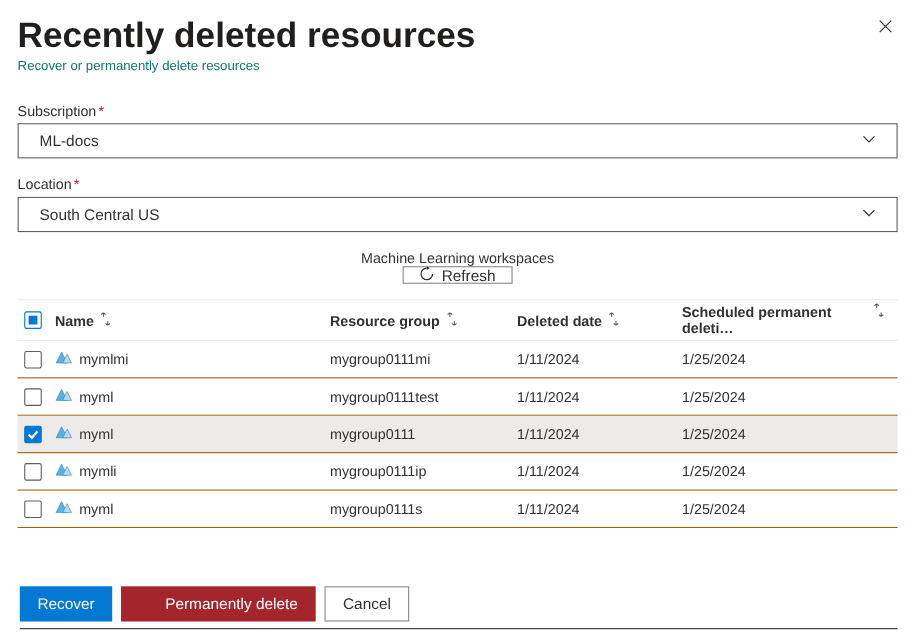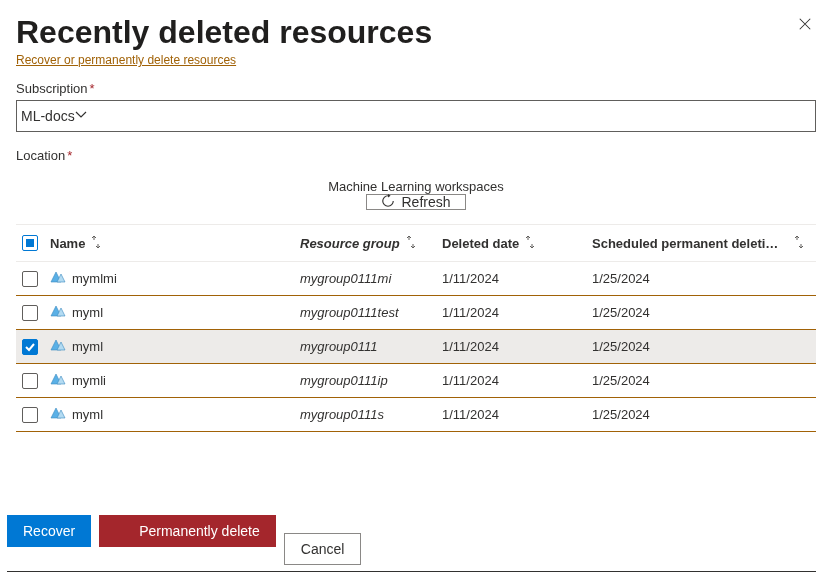--- a/index.html
+++ b/index.html
@@ -23,23 +23,22 @@
     align-items: flex-start;
   }
   .title {
     font-size: 32px;
     font-weight: 600;
     margin: 0;
     color: #201f1e;
   }
   .subtitle {
     font-size: 12px;
-    color: #a16207;
-    margin: 2px 0 14px 0;
-    text-decoration: underline;
+    color: #0f766e;
+    margin: 2px 0 26px 0;
   }
   .close-x {
     font-size: 18px;
     color: #323130;
     cursor: pointer;
     padding: 2px 4px;
     line-height: 1;
   }
   .field {
     margin-bottom: 16px;
@@ -48,21 +47,22 @@
     font-size: 13px;
     color: #323130;
     margin-bottom: 4px;
   }
   .req { color: #a4262c; margin-left: 2px; }
   .select {
     border: 1px solid #605e5c;
     height: 32px;
     display: flex;
     align-items: center;
-    padding: 0 4px;
+    justify-content: space-between;
+    padding: 0 19px;
     font-size: 14px;
     color: #323130;
     cursor: pointer;
     background: #fff;
   }
   .chevron-down svg { width: 12px; height: 12px; }
   .section-row {
     display: flex;
     justify-content: space-between;
     align-items: center;
@@ -107,21 +107,21 @@
   .trow {
     border-bottom: 1px solid #a16207;
     font-size: 13px;
     color: #323130;
   }
   .trow.selected {
     background: #edebe9;
   }
   .col-check { width: 28px; display:flex; align-items:center; }
   .col-name { width: 250px; display: flex; align-items: center; gap: 6px; }
-  .col-rg { width: 142px; font-style: italic; }
+  .col-rg { width: 170px; }
   .col-deleted { width: 150px; }
   .col-sched { flex: 1; display:flex; justify-content: space-between; padding-right: 6px;}
   .th-label { display: inline-flex; align-items: center; gap: 6px; }
   .sort-icon svg { width: 10px; height: 12px; }
   .cbox {
     width: 16px; height: 16px;
     border: 1px solid #605e5c;
     border-radius: 2px;
     display: flex; align-items: center; justify-content: center;
     background: #fff;
@@ -138,38 +138,38 @@
   .cbox.checked {
     background: #0078d4;
     border-color: #0078d4;
   }
   .cbox.checked svg { width: 12px; height: 12px; }
   .ws-icon svg { width: 16px; height: 16px; }
 
   .footer {
     position: absolute;
     bottom: 4px;
-    left: 7px;
+    left: 18px;
     right: 16px;
     display: flex;
     gap: 8px;
     padding: 6px 0;
     border-bottom: 1px solid #323130;
   }
   .btn {
     height: 32px;
     padding: 0 16px;
     font-size: 14px;
     border: none;
     cursor: pointer;
     display: flex; align-items:center;
   }
   .btn.primary { background: #0078d4; color: #fff; }
   .btn.danger { background: #a4262c; color: #fff; padding-left: 40px; }
-  .btn.secondary { background: #fff; color: #323130; border: 1px solid #8a8886; margin-top: 18px; }
+  .btn.secondary { background: #fff; color: #323130; border: 1px solid #8a8886; }
 </style>
 </head>
 <body>
 
 <div class="panel">
   <div class="header-row">
     <div>
       <h1 class="title">Recently deleted resources</h1>
       <div class="subtitle">Recover or permanently delete resources</div>
     </div>
@@ -190,20 +190,28 @@
         <svg viewBox="0 0 12 12">
             <path d="M1 3 L6 8 L11 3" stroke="#323130" stroke-width="1.2" fill="none"></path>
           </svg>
       </span>
     </div>
   </div>
 
   <div class="field">
     <div class="field-label">
       <span>Location</span><span class="req">*</span>
+    </div>
+    <div class="select">
+      <span>South Central US</span>
+      <span class="chevron-down">
+        <svg viewBox="0 0 12 12">
+            <path d="M1 3 L6 8 L11 3" stroke="#323130" stroke-width="1.2" fill="none"></path>
+          </svg>
+      </span>
     </div>
   </div>
 
   <div class="section-row">
     <div class="section-label">Machine Learning workspaces</div>
     <div class="refresh-btn">
       <span>
         <svg viewBox="0 0 16 16">
             <path d="M8 2 A6 6 0 1 0 14 8" stroke="#323130" stroke-width="1.3" fill="none"></path>
             <path d="M8 0 L8 4 L11 2 Z" fill="#323130"></path>

